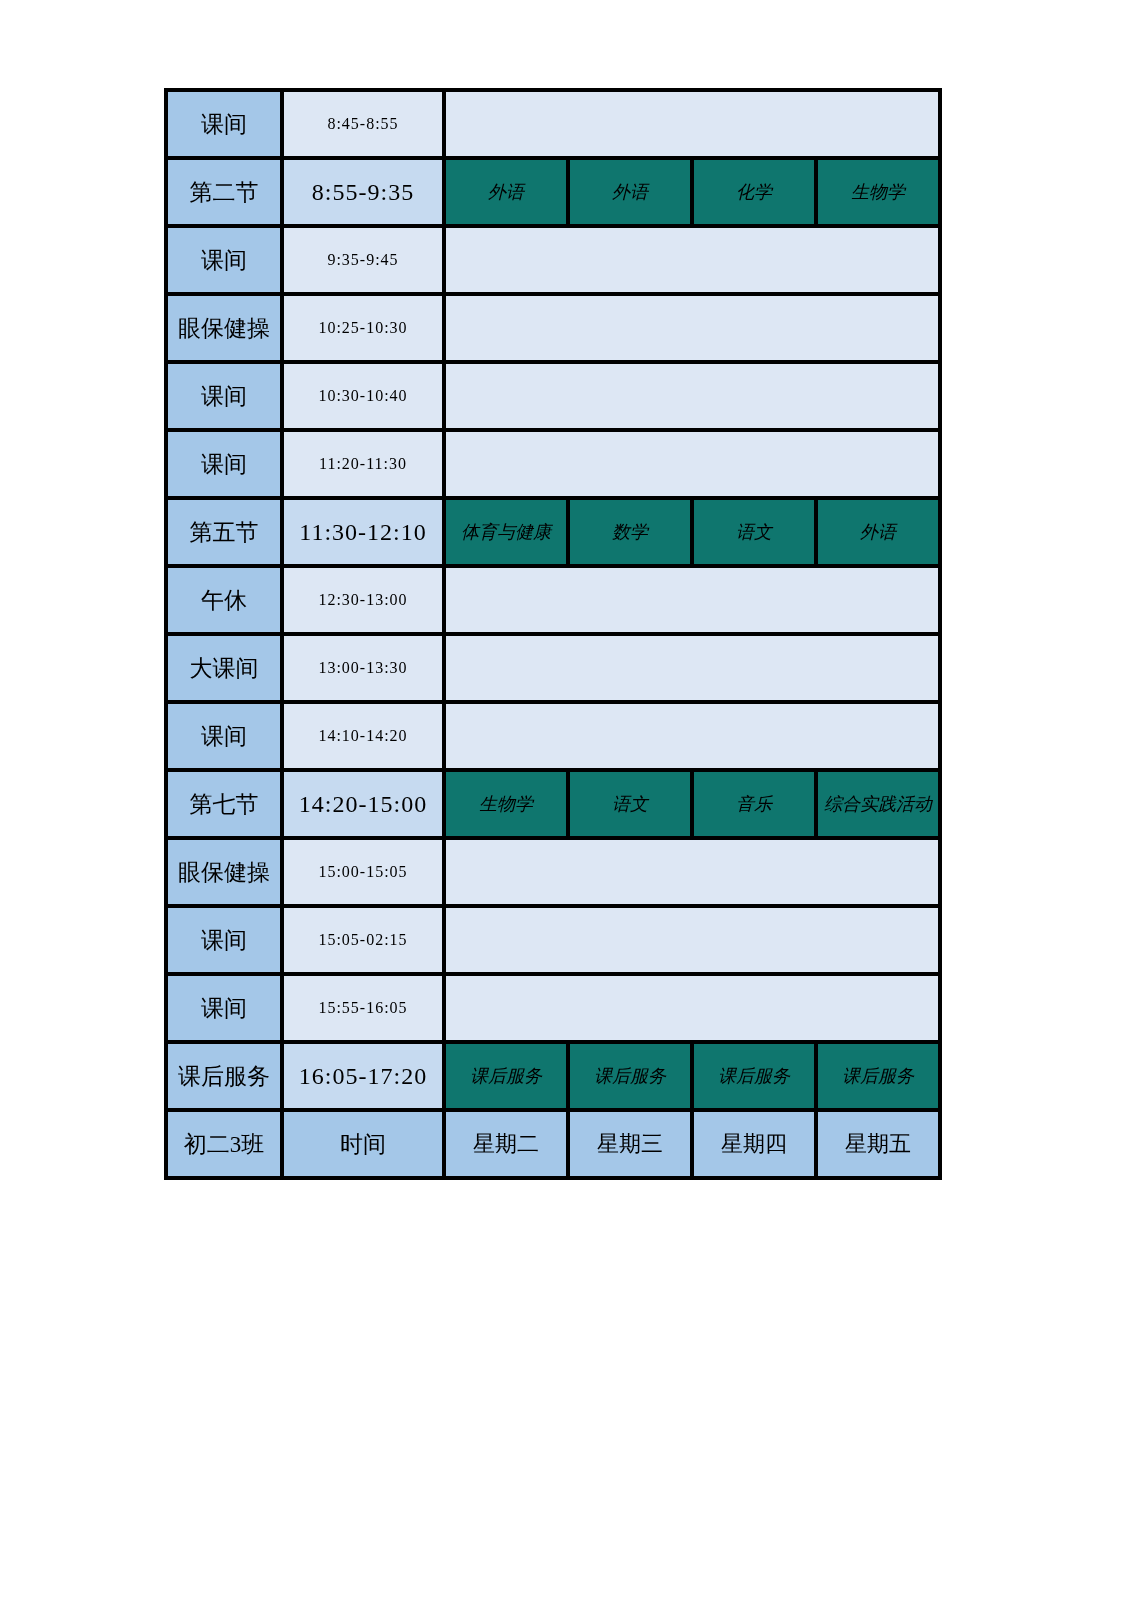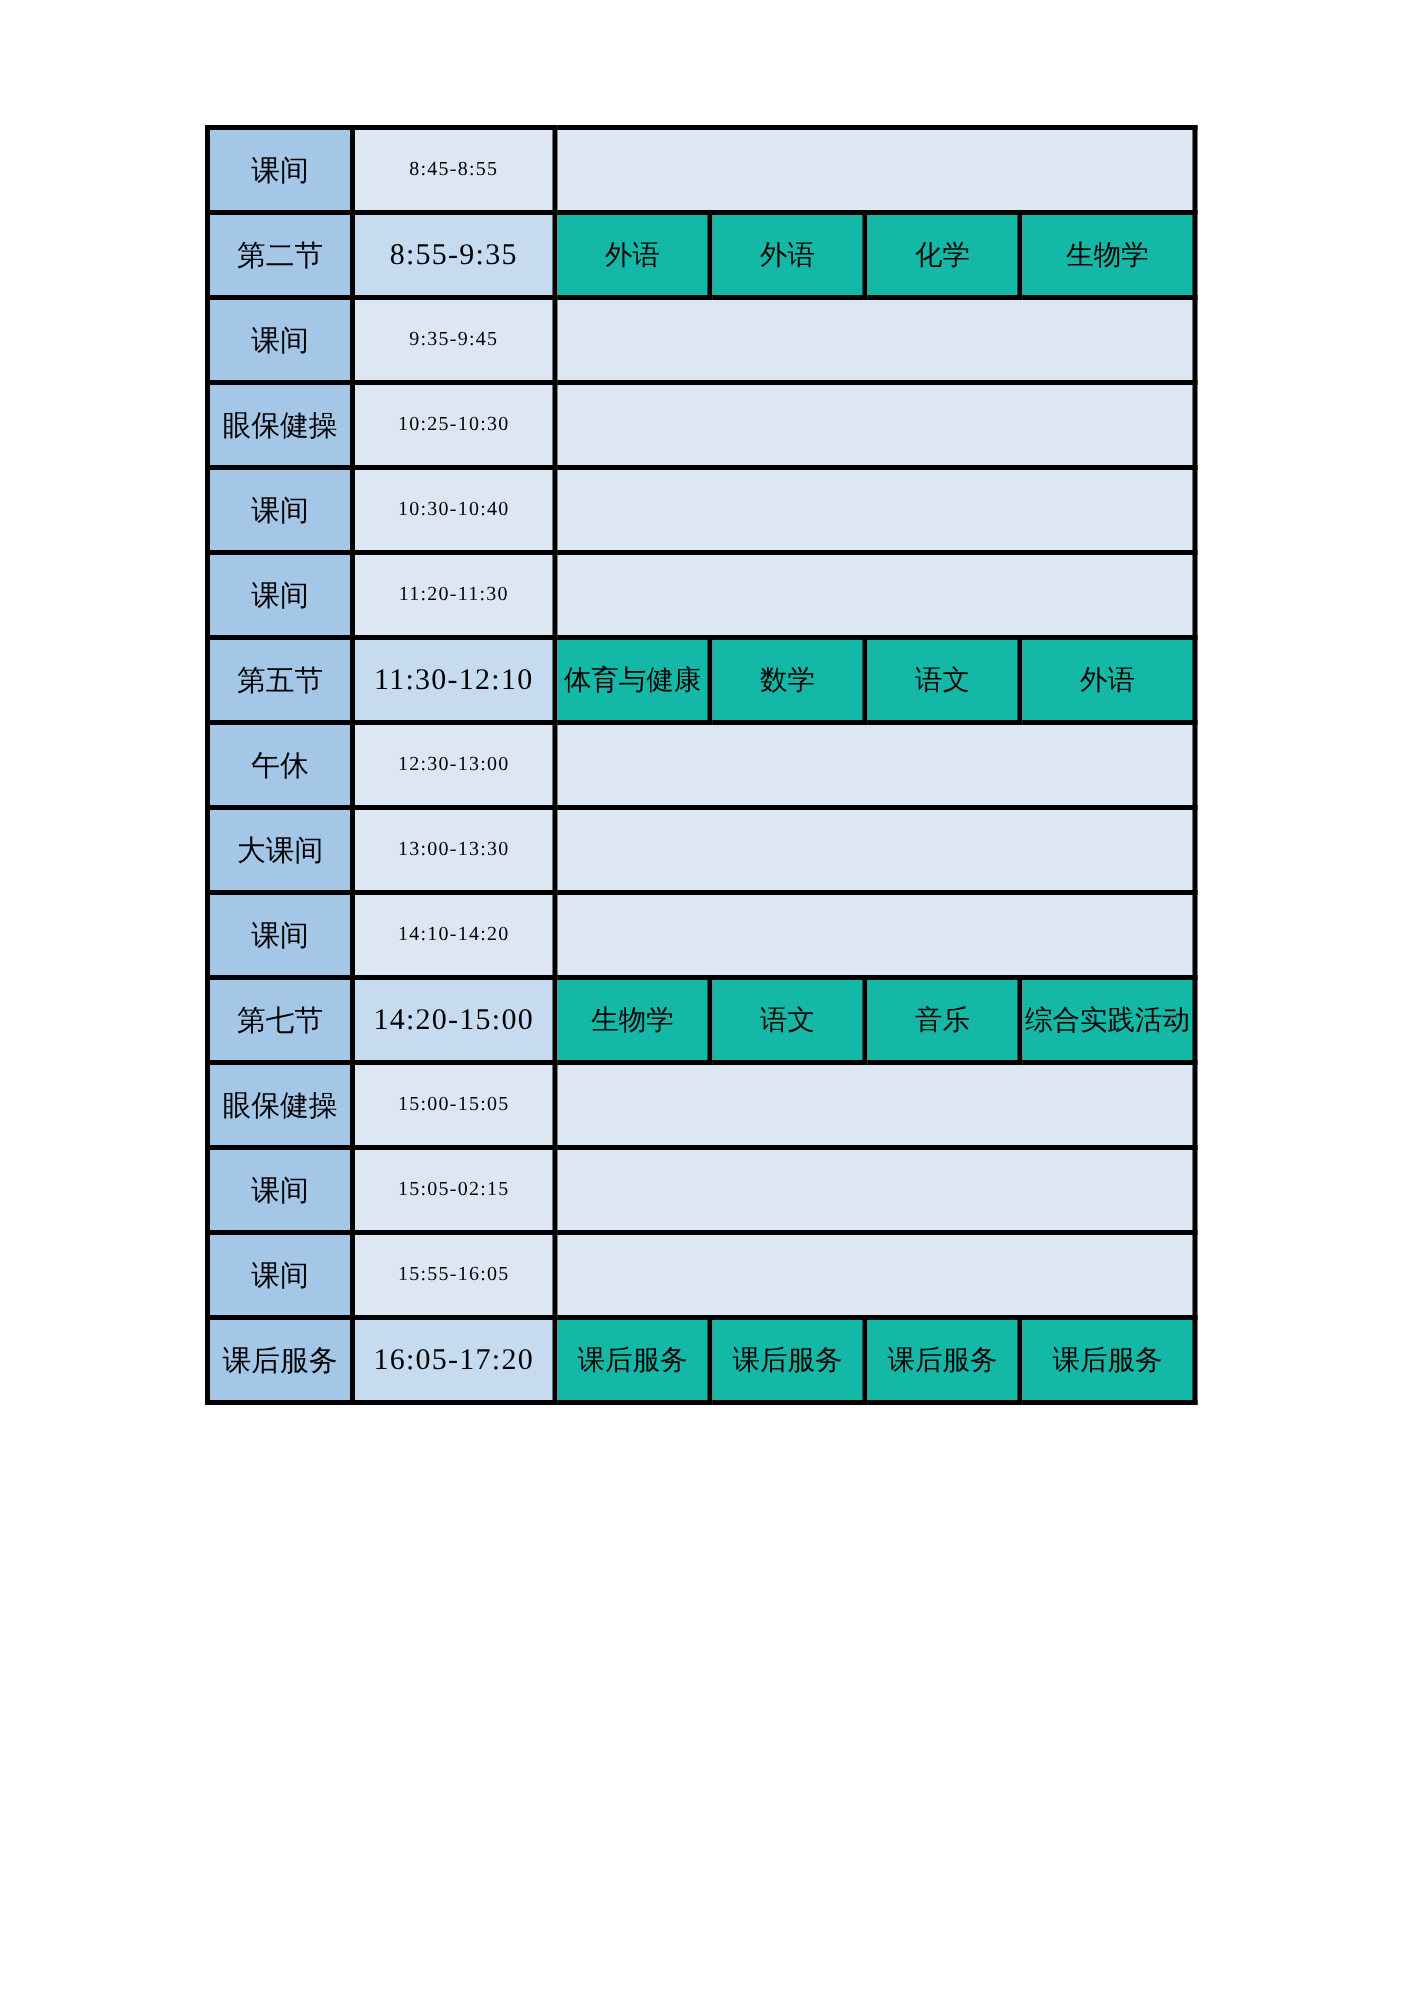--- a/index.html
+++ b/index.html
@@ -11,21 +11,21 @@
     position: relative;
     width: 1131px;
     height: 1600px;
     background: #ffffff;
     font-family: "Liberation Serif", "DejaVu Serif", serif;
     overflow: hidden;
   }
   table.timetable {
     position: absolute;
     left: 164px;
-    top: 100px;
+    top: 88px;
     border-collapse: collapse;
     table-layout: fixed;
   }
   table.timetable td {
     border: 4px solid #000000;
     height: 64px;
     padding: 0 2px;
     text-align: center;
     vertical-align: middle;
     color: #000000;
@@ -45,23 +45,24 @@
     letter-spacing: 1px;
     white-space: nowrap;
   }
   td.time-mid {
     background: #c6daf0;
     font-size: 24px;
     letter-spacing: 1px;
     white-space: nowrap;
   }
   td.subject {
-    background: #14b8a6;
-    font-size: 22px;
+    background: #0f766e;
+    font-size: 18px;
     white-space: nowrap;
+    font-style: italic;
   }
   td.break-merged {
     background: #dde7f4;
   }
   tr.footer td {
     background: #a4c7e8;
   }
   tr.footer td.f-class { font-size: 23px; }
   tr.footer td.f-time  { font-size: 23px; letter-spacing: 0; }
   tr.footer td.f-day   { font-size: 22px; white-space: nowrap; }
@@ -162,15 +163,23 @@
         <td class="break-merged" colspan="4"></td>
       </tr>
       <tr>
         <td class="period">课后服务</td>
         <td class="time-mid">16:05-17:20</td>
         <td class="subject">课后服务</td>
         <td class="subject">课后服务</td>
         <td class="subject">课后服务</td>
         <td class="subject">课后服务</td>
       </tr>
+      <tr class="footer">
+        <td class="f-class">初二3班</td>
+        <td class="f-time">时间</td>
+        <td class="f-day">星期二</td>
+        <td class="f-day">星期三</td>
+        <td class="f-day">星期四</td>
+        <td class="f-day">星期五</td>
+      </tr>
     </tbody>
   </table>
 </div>
 
 </body></html>

